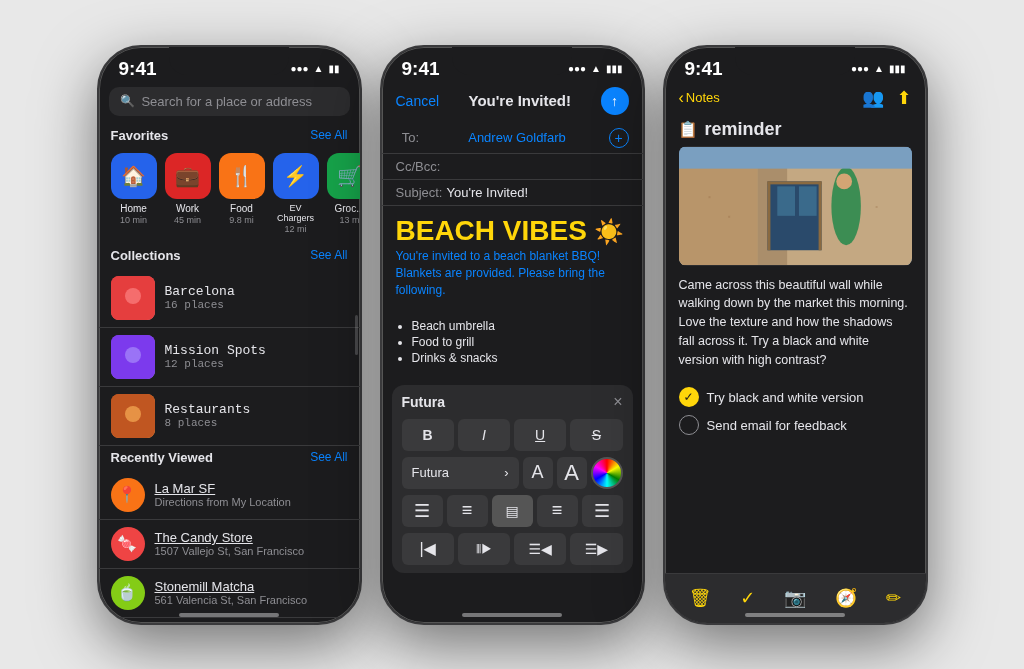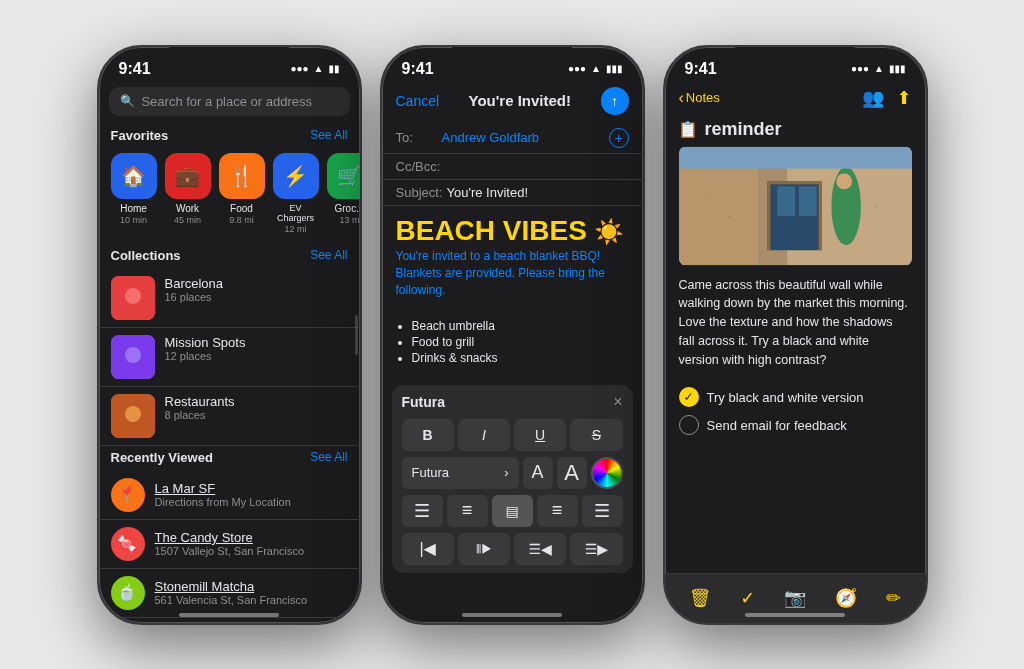--- a/index.html
+++ b/index.html
@@ -56,21 +56,21 @@
       display: flex;
       justify-content: space-between;
       align-items: center;
       padding: 12px 20px 4px;
       height: 36px;
       z-index: 5;
       position: relative;
     }
 
     .status-bar .time {
-      font-size: 16px;
+      font-size: 19px;
       font-weight: 600;
       color: white;
     }
 
     .status-icons {
       display: flex;
       gap: 5px;
       align-items: center;
     }
 
@@ -150,24 +150,25 @@
 
     .fav-sub {
       font-size: 9px;
       color: #8e8e93;
       text-align: center;
       margin-top: -3px;
     }
 
     .collection-item {
       display: flex;
-      align-items: flex-start;
+      align-items: center;
       gap: 10px;
       padding: 7px 12px;
       border-bottom: 0.5px solid #3a3a3c;
+      font-family: Liberation Mono, monospace;
     }
 
     .collection-thumb {
       width: 44px;
       height: 44px;
       border-radius: 8px;
       overflow: hidden;
       flex-shrink: 0;
       background: #3a3a3c;
     }
@@ -243,20 +244,21 @@
       color: white;
       font-size: 14px;
     }
 
     .mail-field {
       display: flex;
       align-items: center;
       padding: 5px 14px;
       border-bottom: 0.5px solid #3a3a3c;
       gap: 16px;
+      text-align: center;
     }
 
     .mail-field-label {
       font-size: 13px;
       color: #8e8e93;
       min-width: 30px;
     }
 
     .mail-field-value {
       font-size: 13px;

